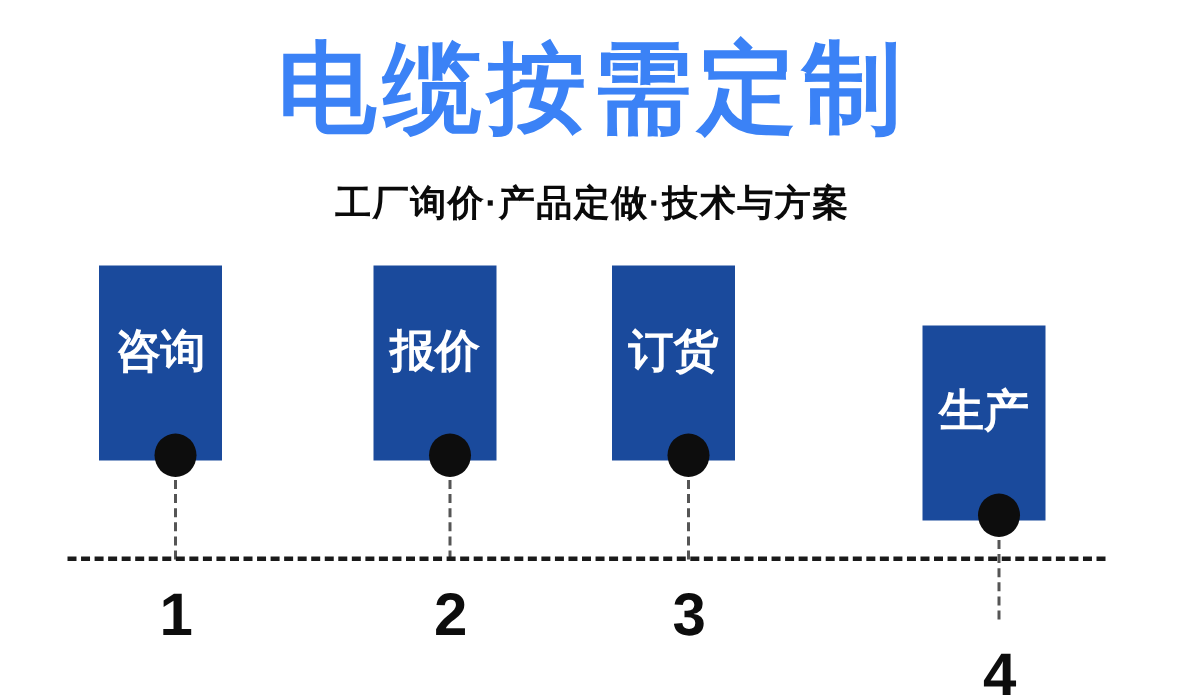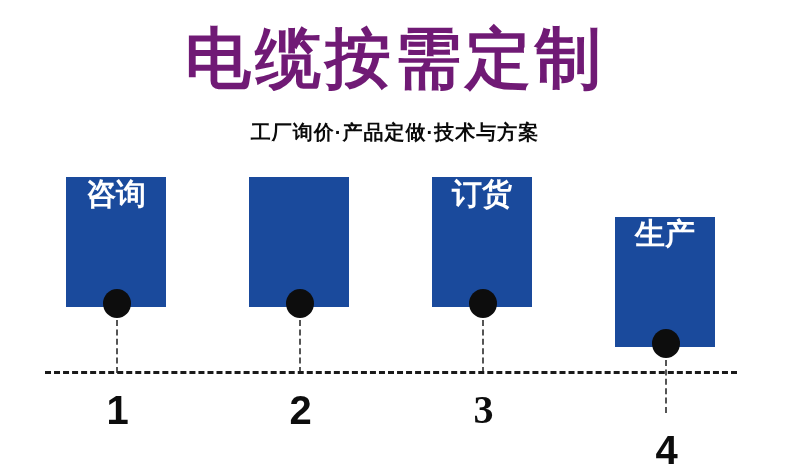--- a/index.html
+++ b/index.html
@@ -17,56 +17,57 @@
   }
   .title {
     position: absolute;
     top: 22px;
     left: 0;
     width: 790px;
     text-align: center;
     font-size: 66px;
     font-weight: bold;
     letter-spacing: 4px;
-    color: #701a75;
+    color: #3b82f6;
     line-height: 1.1;
     white-space: nowrap;
   }
   .subtitle {
     position: absolute;
     top: 119px;
     left: 0;
     width: 790px;
     text-align: center;
-    font-size: 20px;
+    font-size: 24px;
     font-weight: bold;
     letter-spacing: 1px;
     color: #0a0a0a;
     white-space: nowrap;
   }
   .step {
     position: absolute;
     top: 177px;
     width: 103px;
     height: 270px;
   }
   .step-1 { left: 66px; }
   .step-2 { left: 249px; }
-  .step-3 { left: 432px; font-family: Liberation Serif, serif; }
+  .step-3 { left: 408px; }
   .step-4 { left: 615px; margin-top: 40px; }
   .step-box {
     position: absolute;
     top: 0;
     left: 0;
-    width: 100px;
+    width: 82px;
     height: 130px;
     background: var(--box-blue, #1a4a9c);
     display: flex;
     flex-direction: column;
     align-items: center;
+    justify-content: center;
     padding-bottom: 14px;
     box-sizing: border-box;
   }
   .step-box span {
     display: block;
     color: var(--text-white, #ffffff);
     font-size: 30px;
     font-weight: bold;
     line-height: 34px;
     text-align: center;
@@ -121,20 +122,21 @@
     <div class="step-box">
       <span>咨询</span>
     </div>
     <div class="step-dot"></div>
     <div class="step-vline"></div>
     <div class="step-number">1</div>
   </div>
 
   <div class="step step-2">
     <div class="step-box">
+      <span>报价</span>
     </div>
     <div class="step-dot"></div>
     <div class="step-vline"></div>
     <div class="step-number">2</div>
   </div>
 
   <div class="step step-3">
     <div class="step-box">
       <span>订货</span>
     </div>

